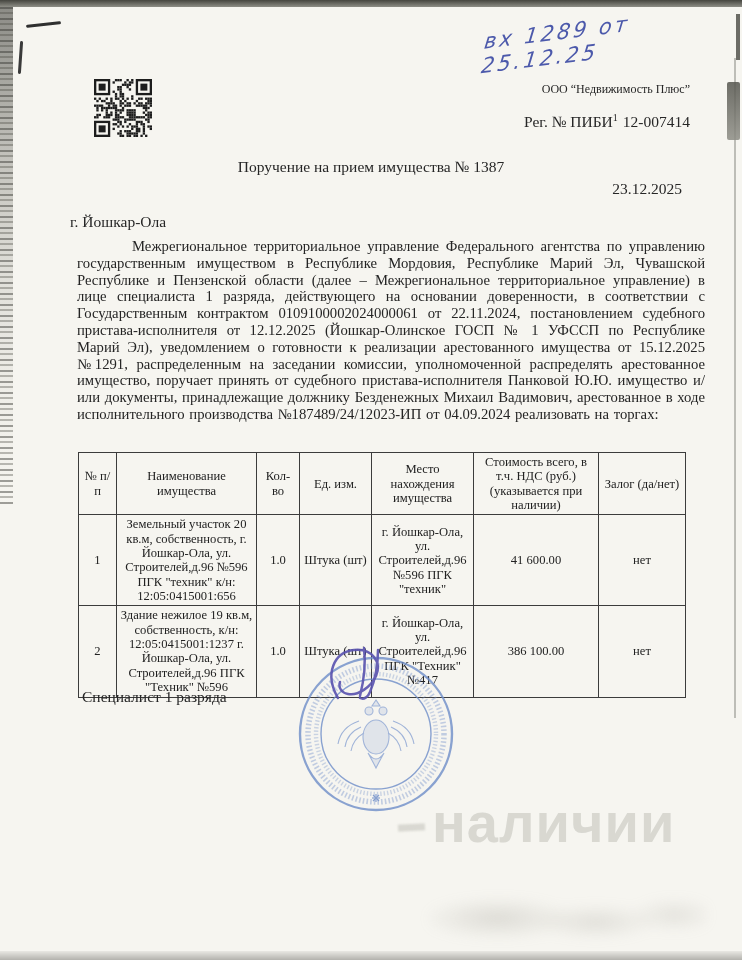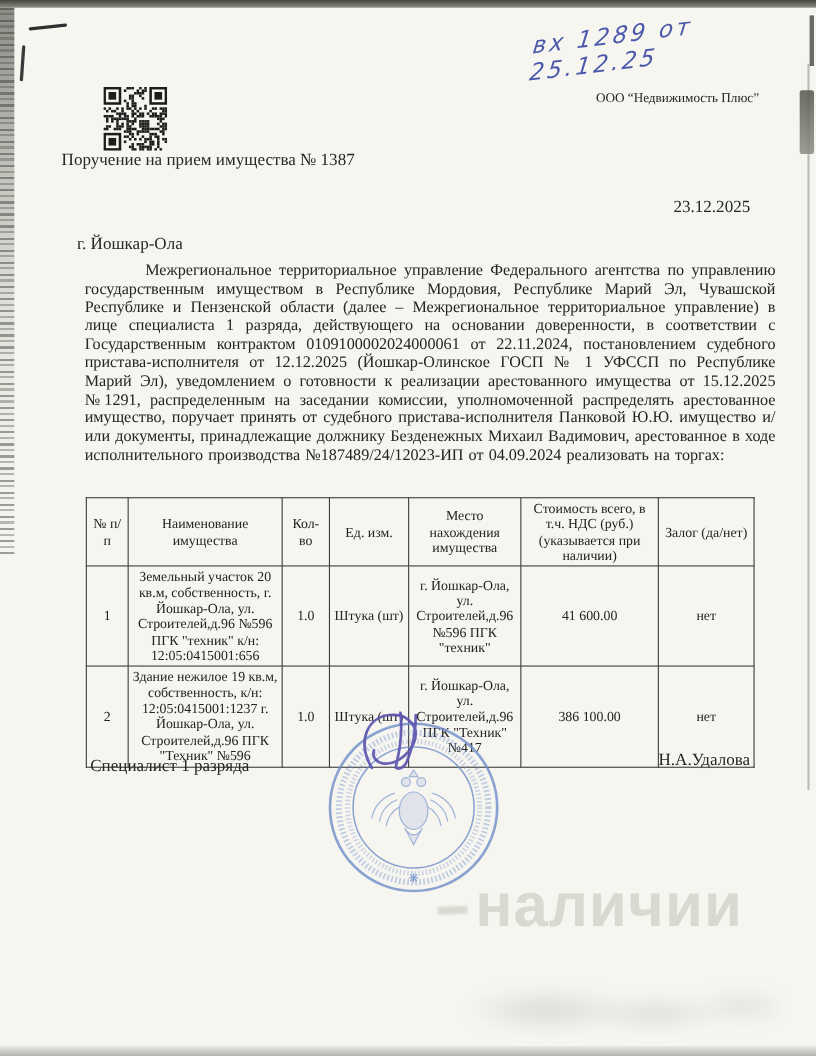--- a/index.html
+++ b/index.html
@@ -24,21 +24,21 @@
   .handnote{position:absolute;left:482px;top:14px;width:260px;color:#3a49a4;
         font-family:"DejaVu Sans",sans-serif;font-style:italic;font-size:21px;letter-spacing:3px;
         transform:rotate(-7deg) skewX(-14deg);opacity:.9;}
   
   .qr{position:absolute;left:94px;top:79px;}
   
   .org-block{position:absolute;left:360px;top:82px;width:330px;text-align:right;font-size:12px;}
   .reg-line{position:absolute;left:360px;top:112px;width:330px;text-align:right;font-size:15.5px;}
   .reg-line sup{font-size:10px;}
   .reg-num{margin-left:5px;}
-  .doc-title{position:absolute;left:56px;top:137px;width:630px;text-align:left;font-size:15.5px;}
+  .doc-title{position:absolute;left:56px;top:158px;width:630px;text-align:center;font-size:15.5px;}
   .doc-date{position:absolute;left:420px;top:180px;width:262px;text-align:right;font-size:15.5px;}
   .doc-city{position:absolute;left:70px;top:213px;font-size:15.5px;}
   
   .body-par{position:absolute;left:63px;top:224px;width:628px;margin:14px;
         font-size:14.7px;line-height:16.8px;text-align:justify;text-indent:55px;word-spacing:1px;color:#242424;}
   
   table.prop{position:absolute;left:78px;top:452px;width:607px;border-collapse:collapse;table-layout:fixed;
         font-size:12.6px;line-height:1.14;color:#222;}
   table.prop th,table.prop td{border:1px solid #3c3c3c;padding:2px 3px;text-align:center;vertical-align:middle;font-weight:normal;}
   table.prop thead tr{height:56px;}
@@ -296,20 +296,21 @@
         <rect x="41.76" y="0.00" width="16.24" height="16.24"></rect>
         <rect fill="#f6f5f0" x="44.08" y="2.32" width="11.60" height="11.60"></rect>
         <rect x="46.40" y="4.64" width="6.96" height="6.96"></rect>
         <rect x="0.00" y="41.76" width="16.24" height="16.24"></rect>
         <rect fill="#f6f5f0" x="2.32" y="44.08" width="11.60" height="11.60"></rect>
         <rect x="4.64" y="46.40" width="6.96" height="6.96"></rect>
       </g>
     </svg>
 
   <div class="org-block">ООО “Недвижимость Плюс”</div>
+  <div class="reg-line"><span>Рег. № ПИБИ</span><sup>1</sup><span class="reg-num">12-007414</span></div>
 
   <div class="doc-title">Поручение на прием имущества № 1387</div>
   <div class="doc-date">23.12.2025</div>
   <div class="doc-city">г. Йошкар-Ола</div>
 
   <p class="body-par">Межрегиональное территориальное управление Федерального агентства по управлению государственным имуществом в Республике Мордовия, Республике Марий Эл, Чувашской Республике и Пензенской области (далее – Межрегиональное территориальное управление) в лице специалиста 1 разряда, действующего на основании доверенности, в соответствии с Государственным контрактом 0109100002024000061 от 22.11.2024, постановлением судебного пристава-исполнителя от 12.12.2025 (Йошкар-Олинское ГОСП № 1 УФССП по Республике Марий Эл), уведомлением о готовности к реализации арестованного имущества от 15.12.2025 №1291, распределенным на заседании комиссии, уполномоченной распределять арестованное имущество, поручает принять от судебного пристава-исполнителя Панковой Ю.Ю. имущество и/или документы, принадлежащие должнику Безденежных Михаил Вадимович, арестованное в ходе исполнительного производства №187489/24/12023-ИП от 04.09.2024 реализовать на торгах:</p>
 
   <table class="prop">
     <colgroup>
       <col style="width:38px">
@@ -349,21 +350,20 @@
           <td>1.0</td>
           <td>Штука (шт)</td>
           <td>г. Йошкар-Ола, ул. Строителей,д.96 ПГК "Техник" №417</td>
           <td>386 100.00</td>
           <td>нет</td>
         </tr>
       </tbody>
   </table>
 
   <div class="sig-pos">Специалист 1 разряда</div>
-  <div class="sig-name">Н.А.Удалова</div>
 
   <svg class="stamp" width="168" height="168" viewBox="0 0 168 168">
     <g fill="none" stroke="#6f8ec9" opacity="0.8">
       <circle cx="84" cy="84" r="76" stroke-width="2.4"></circle>
       <circle cx="84" cy="84" r="55" stroke-width="1.4"></circle>
       <circle cx="84" cy="84" r="68" stroke-width="5.5" stroke-dasharray="1.6,2.1" opacity="0.5"></circle>
       <circle cx="84" cy="84" r="60" stroke-width="4.5" stroke-dasharray="1.4,2" opacity="0.42"></circle>
     </g>
     <g stroke="#7d99cf" fill="rgba(125,153,207,0.25)" stroke-width="1.1" opacity="0.7">
       <path d="M84 50 l-4 6 h8 z"></path>

